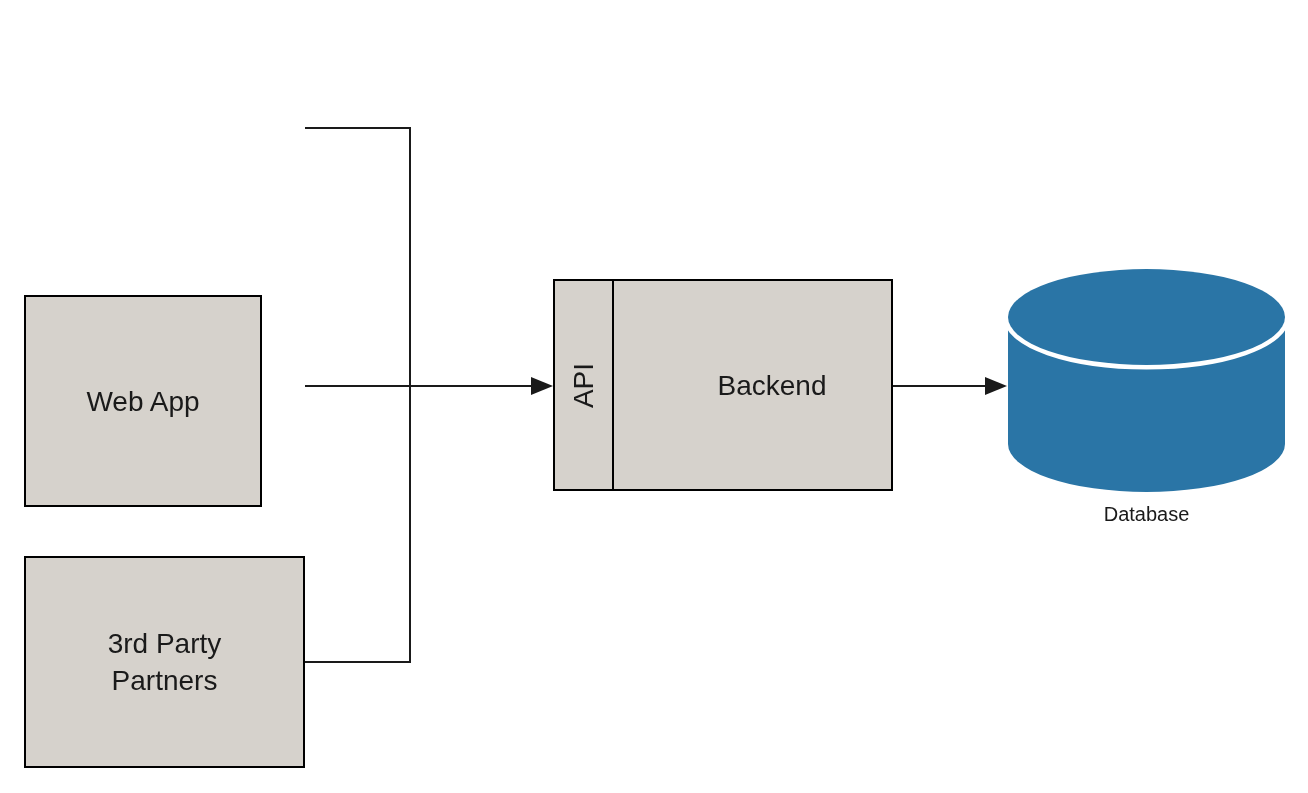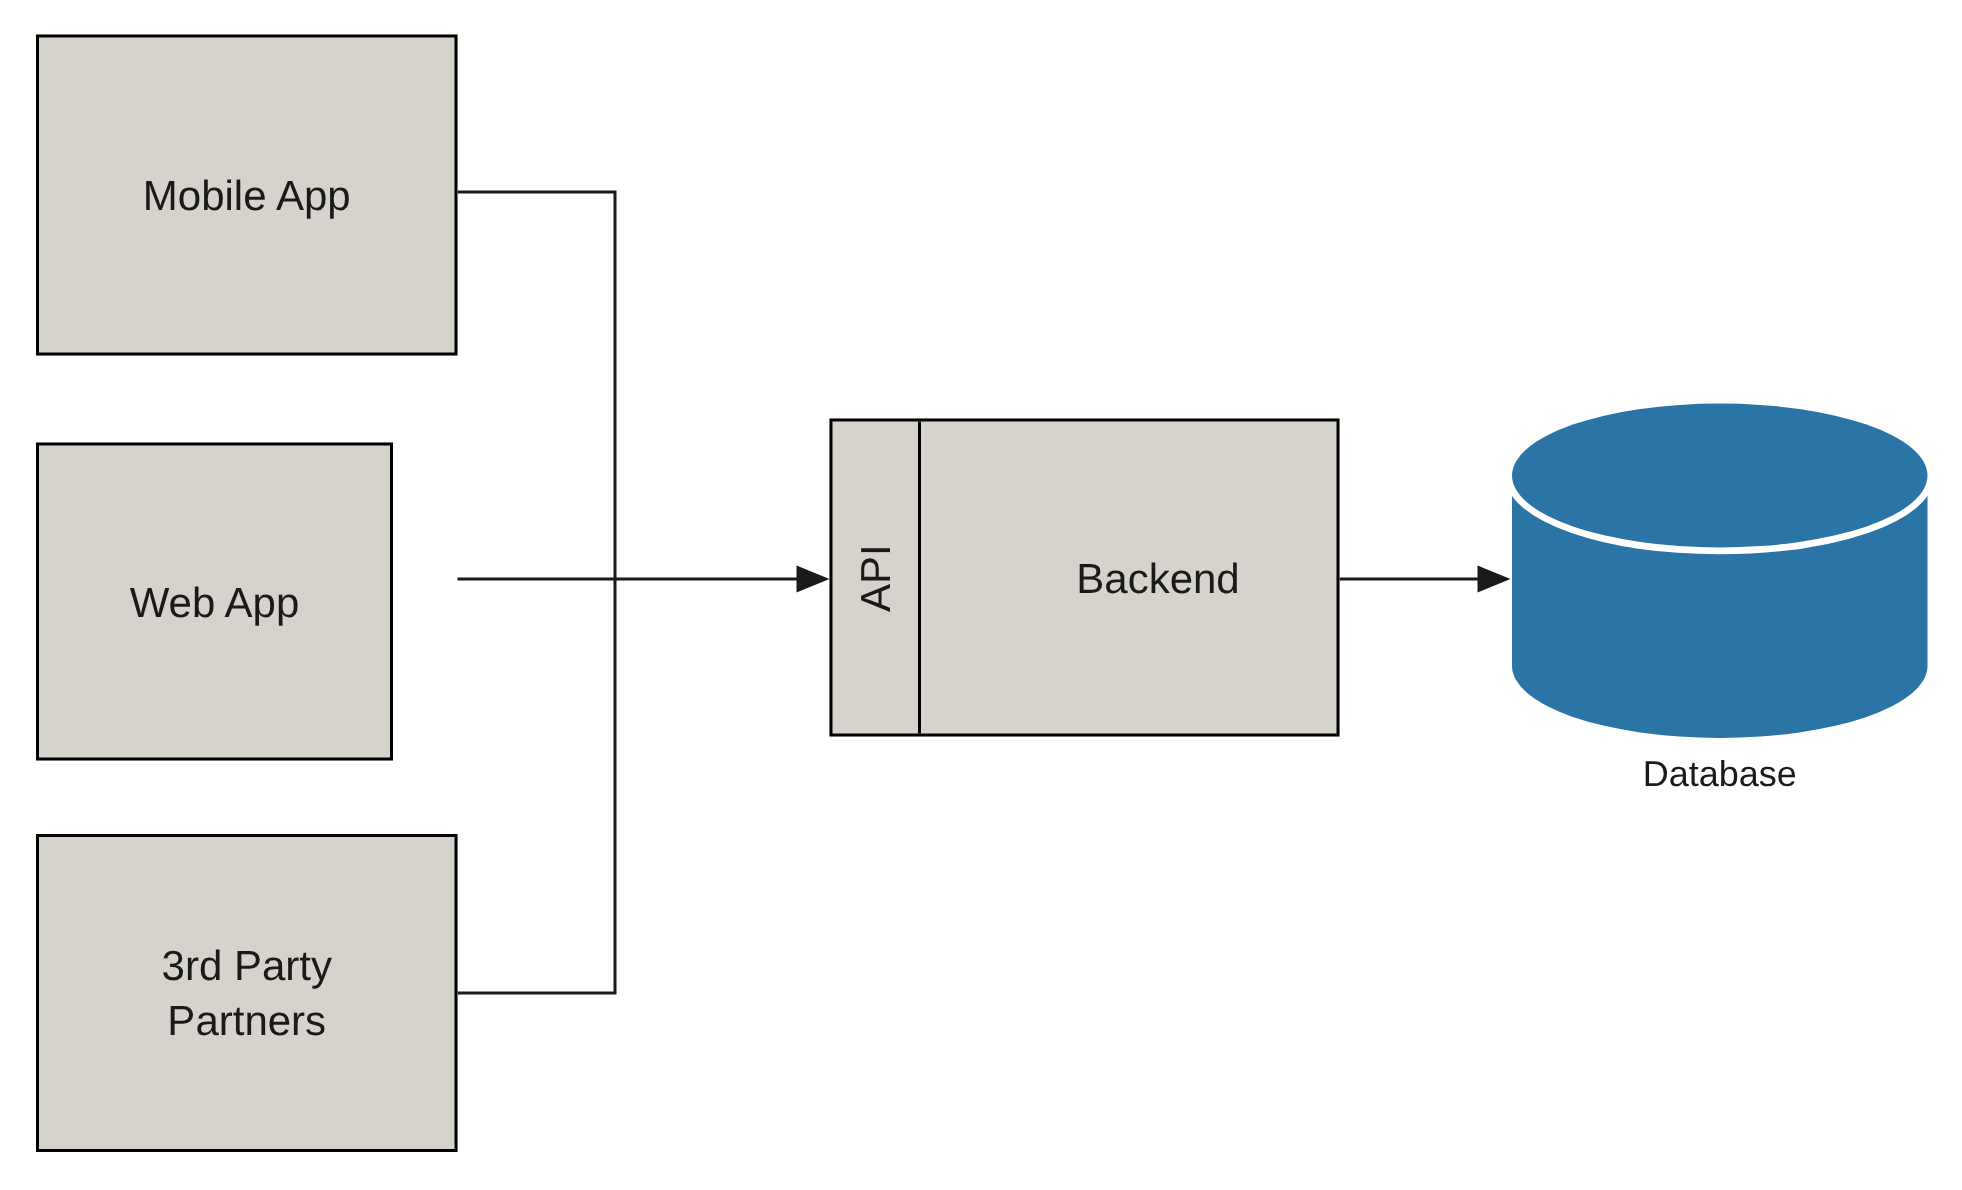--- a/index.html
+++ b/index.html
@@ -79,21 +79,21 @@
     font-size: 28px;
     padding-left: 39px;
   }
 
   .db-label {
     position: absolute;
     left: 1008px;
     top: 503px;
     width: 277px;
     text-align: center;
-    font-size: 24px;
+    font-size: 20px;
     color: var(--text);
   }
 </style>
 </head>
 <body>
 
 <div class="canvas">
 
   <svg class="overlay" viewBox="0 0 1308 793" aria-hidden="true">
 
@@ -105,23 +105,20 @@
     <path class="connector" d="M893 386 L987 386"></path>
     <polygon class="arrowhead" points="1007,386 985,377 985,395"></polygon>
 
     <g>
       <path class="cyl-fill" d="M1008 317 L1008 444 A138.5 48 0 0 0 1285 444 L1285 317 A138.5 48 0 0 1 1008 317 Z"></path>
       <path class="cyl-gap" d="M1008 317 A138.5 48 0 0 0 1285 317"></path>
       <ellipse class="cyl-fill" cx="1146.5" cy="317" rx="138.5" ry="48"></ellipse>
     </g>
   </svg>
 
-  <div class="node node-mobile">
-    <span class="node-label">Mobile App</span>
-  </div>
 
   <div class="node node-web">
     <span class="node-label">Web App</span>
   </div>
 
   <div class="node node-third">
     <span class="node-label">3rd Party Partners</span>
   </div>
 
   <div class="node node-backend">

